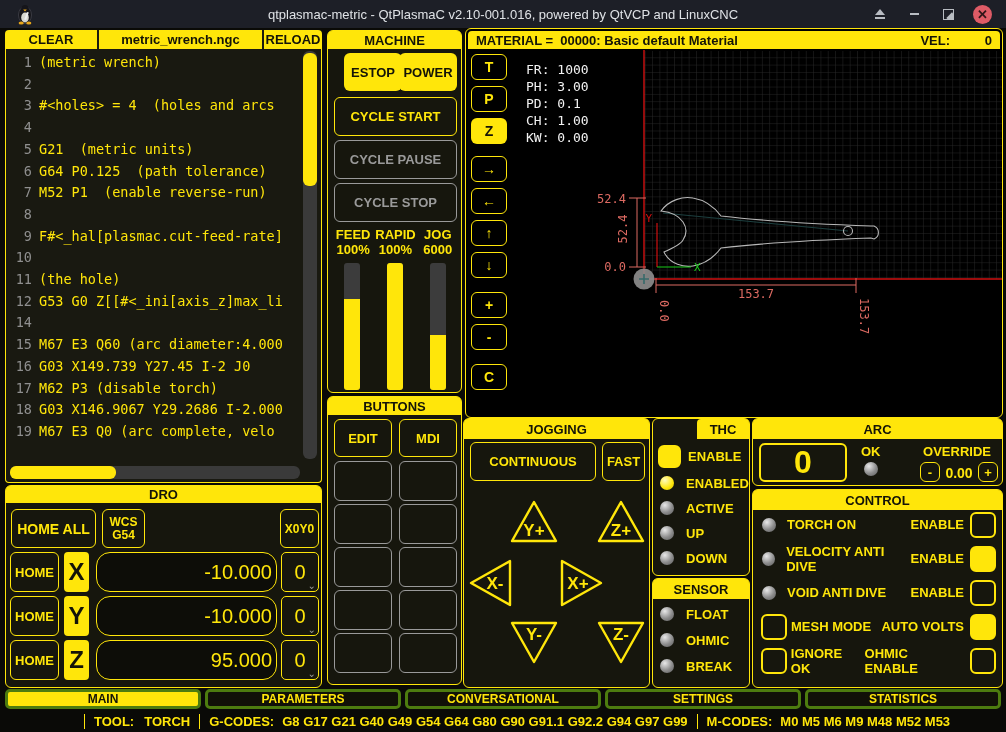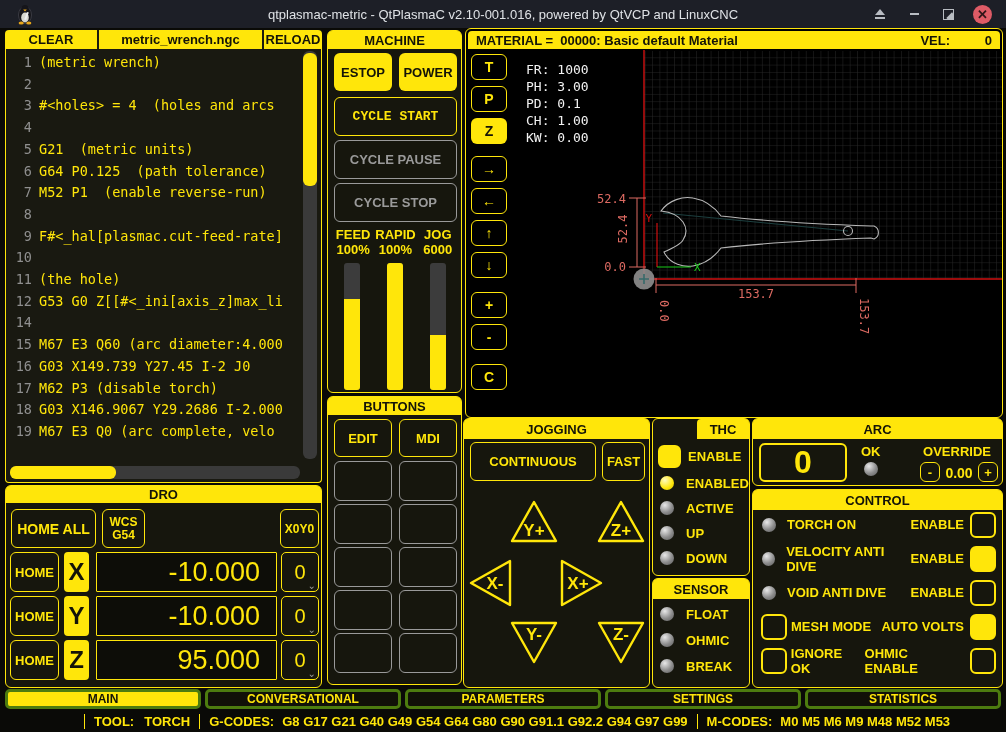--- a/index.html
+++ b/index.html
@@ -38,22 +38,22 @@
   .gbody{position:absolute;left:5px;top:49px;width:317px;height:434px;background:#191911;
          border:1px solid #ffe60a;border-top:none;border-radius:0 0 4px 4px;box-sizing:border-box;overflow:hidden;}
   .gl{display:flex;font-family:"DejaVu Sans Mono",monospace;font-size:13.5px;line-height:21.7px;white-space:pre;}
   .gl .num{width:22px;text-align:right;color:#8f8f8f;flex:none;}
   .gl .txt{margin-left:7px;color:#ffe60a;overflow:hidden;}
   .vscroll{position:absolute;right:4px;top:2px;width:14px;height:408px;background:#3a3a3a;border-radius:6px;}
   .vthumb{position:absolute;left:0;top:2px;width:14px;height:133px;background:#ffe60a;border-radius:6px;}
   .hscroll{position:absolute;left:4px;bottom:3px;width:290px;height:13px;background:#3a3a3a;border-radius:6px;}
   .hthumb{position:absolute;left:0;top:0;width:106px;height:13px;background:#ffe60a;border-radius:6px;}
   
-  .dro-val{position:absolute;border:1px solid #ffe60a;border-radius:1px;background:#0d0d08;color:#ffe60a;
-           font-size:27px;display:flex;align-items:center;justify-content:flex-end;padding-right:16px;box-sizing:border-box;}
+  .dro-val{position:absolute;border:1px solid #ffe60a;border-radius:14px;background:#0d0d08;color:#ffe60a;
+           font-size:20px;display:flex;align-items:center;justify-content:flex-end;padding-right:4px;box-sizing:border-box;}
   .axis-box{position:absolute;background:#ffe60a;color:#141408;font-size:24px;font-weight:700;border-radius:4px;
             display:flex;align-items:center;justify-content:center;}
   .spin{position:absolute;border:1px solid #ffe60a;border-radius:5px;color:#ffe60a;font-size:20px;
         display:flex;align-items:center;justify-content:center;box-sizing:border-box;}
   .spin .chev{position:absolute;right:2px;bottom:0px;color:#9a9a9a;font-size:10px;}
   
   .slid-labels{position:absolute;left:4px;top:196px;width:127px;display:flex;text-align:center;
                color:#ffe60a;font-size:13px;font-weight:600;line-height:15px;}
   .slid-labels div{flex:1;}
   .slider{position:absolute;width:16px;height:127px;background:#3c3c3c;border-radius:3px;overflow:hidden;}
@@ -148,23 +148,23 @@
     <div class="vscroll">
         <div class="vthumb"></div>
       </div>
     <div class="hscroll">
         <div class="hthumb"></div>
       </div>
   </div>
 
   <div class="panel" style="left:327px;top:30px;width:135px;height:363px;">
     <div class="phead" style="height:18px;">MACHINE</div>
-    <div class="btn b-fill" style="left:6px;top:22px;width:58px;height:38px;">ESTOP</div>
+    <div class="btn b-fill" style="left:16px;top:22px;width:58px;height:38px;">ESTOP</div>
     <div class="btn b-fill" style="left:71px;top:22px;width:58px;height:38px;">POWER</div>
-    <div class="btn b-out" style="left:6px;top:66px;width:123px;height:39px;font-family:Liberation Mono, monospace;">CYCLE START</div>
+    <div class="btn b-out" style="left:6px;top:66px;width:123px;height:39px;">CYCLE START</div>
     <div class="btn b-gray" style="left:6px;top:109px;width:123px;height:39px;">CYCLE PAUSE</div>
     <div class="btn b-gray" style="left:6px;top:152px;width:123px;height:39px;">CYCLE STOP</div>
     <div class="slid-labels" id="slider-labels">
         <div>
           <div>FEED</div>
           <div>100%</div>
         </div>
         <div>
           <div>RAPID</div>
           <div>100%</div>
@@ -423,22 +423,22 @@
           <span class="cb" style="width: 26px; height: 26px;"></span>
           <span style="margin-left: 4px;">IGNORE OK</span>
           <span style="margin-left: auto; margin-right: 6px;">OHMIC ENABLE</span>
           <span class="cb" style="width: 26px; height: 26px; flex: 0 0 auto;"></span>
         </div>
       </div>
   </div>
 
   <div class="tabs" id="tabs">
       <div class="tab active">MAIN</div>
+      <div class="tab">PARAMETERS</div>
       <div class="tab">CONVERSATIONAL</div>
-      <div class="tab">PARAMETERS</div>
       <div class="tab">SETTINGS</div>
       <div class="tab">STATISTICS</div>
     </div>
 
   <div class="statusbar">
     <span style="width:75px;flex:none;"></span>
     <span class="ssep"></span>
     <span>TOOL:</span>
     <span style="margin-left:10px;">TORCH</span>
     <span class="ssep"></span>

